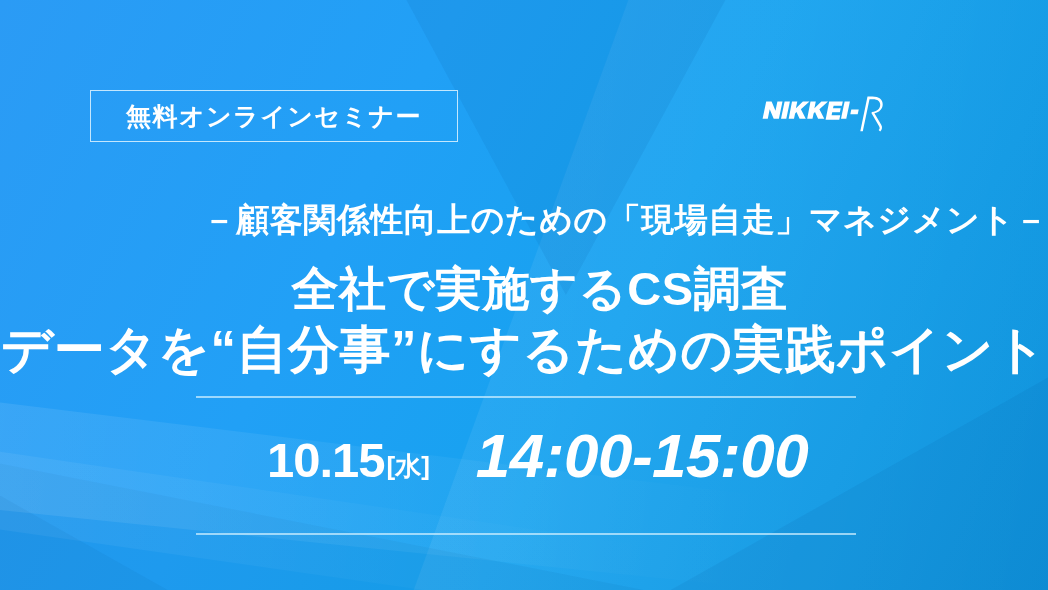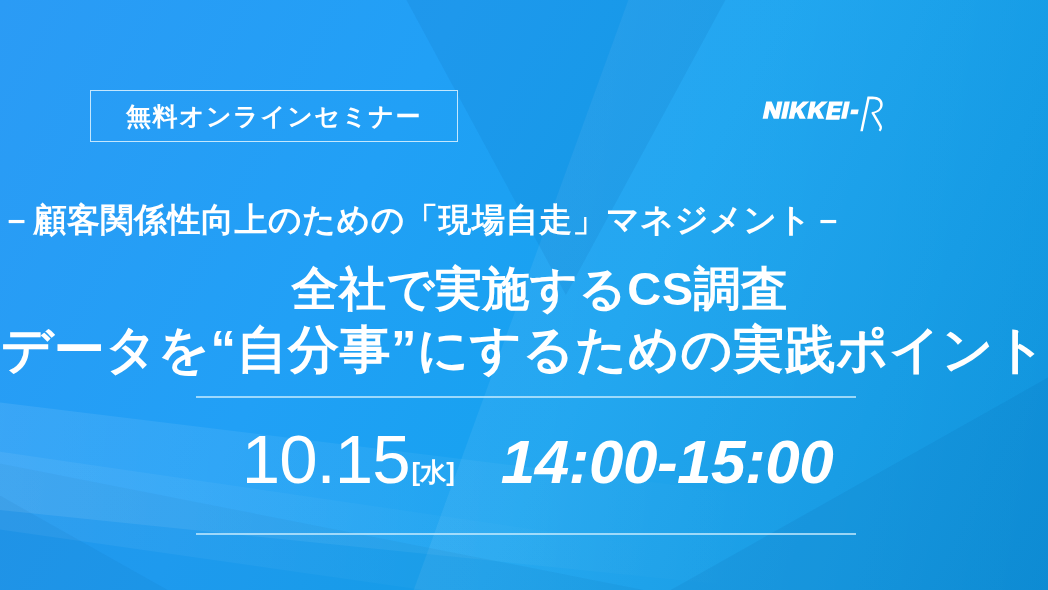--- a/index.html
+++ b/index.html
@@ -133,21 +133,21 @@
     height: 46px;
   }
   .logo svg { display: block; width: 100%; height: 100%; }
 
   
   .subhead {
     position: absolute;
     top: 198px;
     left: 0;
     width: 100%;
-    text-align: left;
+    text-align: right;
     color: #ffffff;
     font-size: 33px;
     font-weight: 700;
     letter-spacing: 0.5px;
     white-space: nowrap;
   }
 
   
   .title-1 {
     position: absolute;
@@ -191,22 +191,22 @@
     top: 425px;
     left: 0;
     width: 100%;
     display: flex;
     align-items: baseline;
     justify-content: center;
     color: #ffffff;
     white-space: nowrap;
   }
   .date-num {
-    font-size: 69px;
-    font-weight: 400;
+    font-size: 49px;
+    font-weight: 700;
     letter-spacing: -1px;
     line-height: 1;
     margin-left: 27px;
   }
   .date-dow {
     font-size: 26px;
     font-weight: 700;
     margin-left: 2px;
     position: relative;
     top: -2px;

